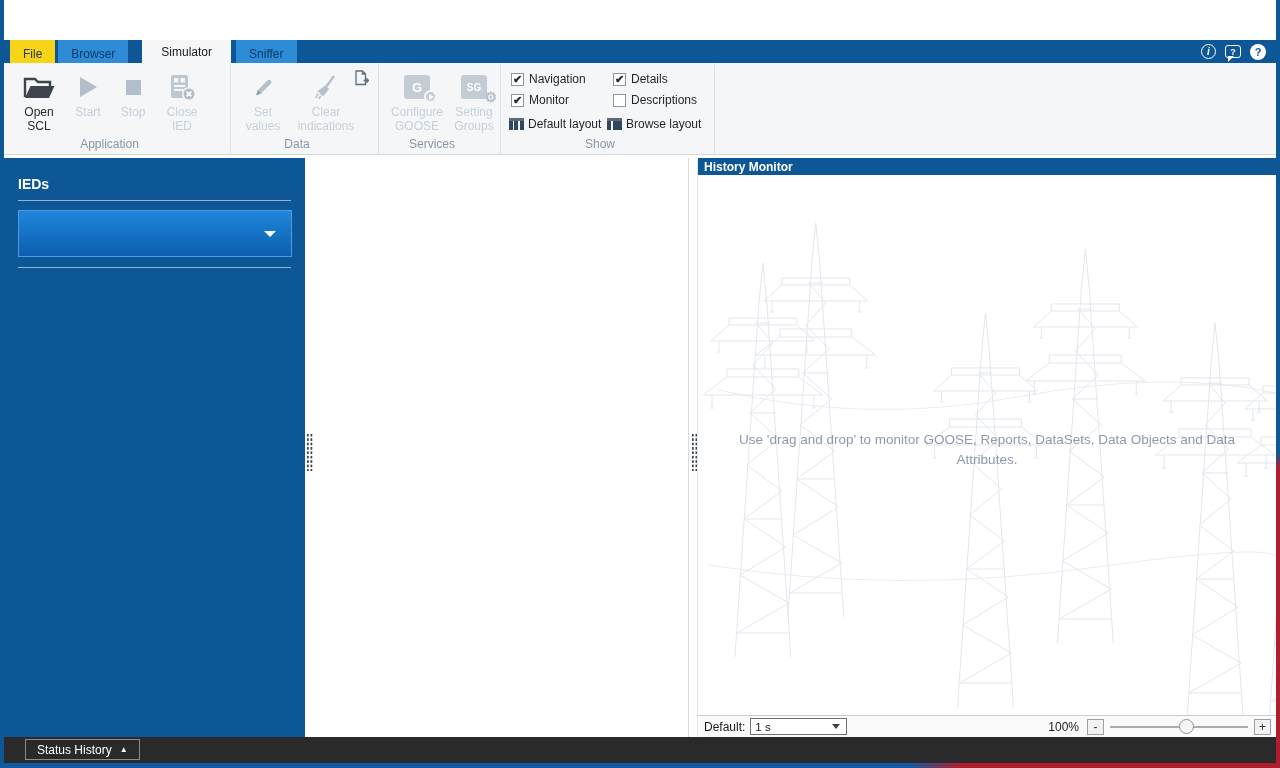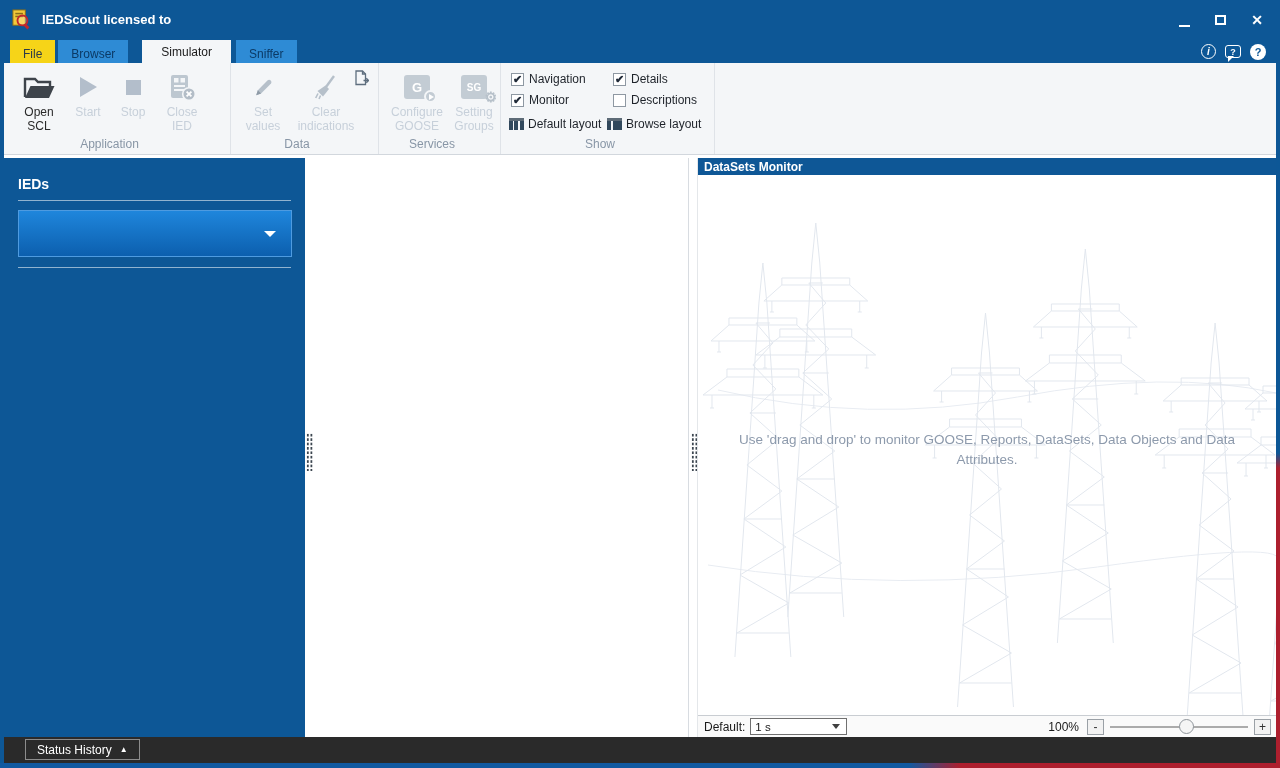--- a/index.html
+++ b/index.html
@@ -103,37 +103,20 @@
   .b-right { position:absolute; right:0; top:0; width:4px; height:768px;
       background:linear-gradient(180deg,#0d5796 0%,#0d5796 59%,#ad1f2e 61%,#ad1f2e 100%); }
   .b-bottom { position:absolute; left:0; bottom:0; width:1280px; height:5px;
       background:linear-gradient(90deg,#1159a0 0%,#1159a0 71%,#ad1f2e 75%,#ad1f2e 100%); }
 </style>
 </head>
 <body>
 
 <div class="window">
 
-  <div class="titlebar">
-    <svg class="appicon" viewBox="0 0 22 22">
-      <rect x="2" y="1" width="13" height="16" fill="#f3c93a" stroke="#8a6d1a" stroke-width="1"></rect>
-      <rect x="4.5" y="4" width="8" height="1.6" fill="#8a6d1a"></rect>
-      <rect x="4.5" y="7" width="8" height="1.6" fill="#8a6d1a"></rect>
-      <circle cx="12" cy="12" r="5.2" fill="rgba(255,255,255,0.25)" stroke="#c1272d" stroke-width="2"></circle>
-      <rect x="15" y="15" width="6" height="3" transform="rotate(45 15 15)" fill="#c1272d"></rect>
-    </svg>
-    <div class="title">IEDScout licensed to</div>
-    <div class="wincontrols">
-      <div class="wc wc-min"></div>
-      <div class="wc">
-          <div class="wc-max"></div>
-        </div>
-      <div class="wc wc-close">✕</div>
-    </div>
-  </div>
 
   <div class="tabrow">
     <div class="tab tab-file">File</div>
     <div class="tab tab-blue">Browser</div>
     <div class="tab tab-active">Simulator</div>
     <div class="tab tab-blue tab-sniffer">Sniffer</div>
     <div class="helpicons">
       <div class="hi hi-info">i</div>
       <div class="hi hi-feedback">?</div>
       <div class="hi hi-help">?</div>
@@ -286,21 +269,21 @@
       <div class="splitdots"></div>
     </div>
 
     <div class="middlepanel"></div>
 
     <div class="splitter split2">
       <div class="splitdots"></div>
     </div>
 
     <div class="activity">
-      <div class="am-header">DataSets Monitor</div>
+      <div class="am-header">History Monitor</div>
       <div class="am-body">
         <svg class="watermark" viewBox="0 0 579 540" preserveAspectRatio="none">
           <defs>
             <g id="tower" fill="none" stroke="#e2e7ee" stroke-width="1">
               <path d="M32 420 L56 66 M88 420 L64 66 M56 66 L60 26 L64 66"></path>
               <path d="M34 396 L86 366 L37 338 L83 310 L41 282 L79 254 L44 228 L76 202 L47 176 L73 152 L50 128 L70 106 L53 86 L67 86"></path>
               <path d="M34 396 L86 396 M41 282 L79 282 M47 176 L73 176"></path>
               <path d="M8 104 L112 104 M8 104 L26 88 L94 88 L112 104 M26 88 L26 81 L94 81 L94 88"></path>
               <path d="M16 104 l0 11 m-2 0 l4 0 M104 104 l0 11 m-2 0 l4 0"></path>
               <path d="M0 158 L120 158 M0 158 L24 140 L96 140 L120 158 M24 140 L24 132 L96 132 L96 140"></path>

